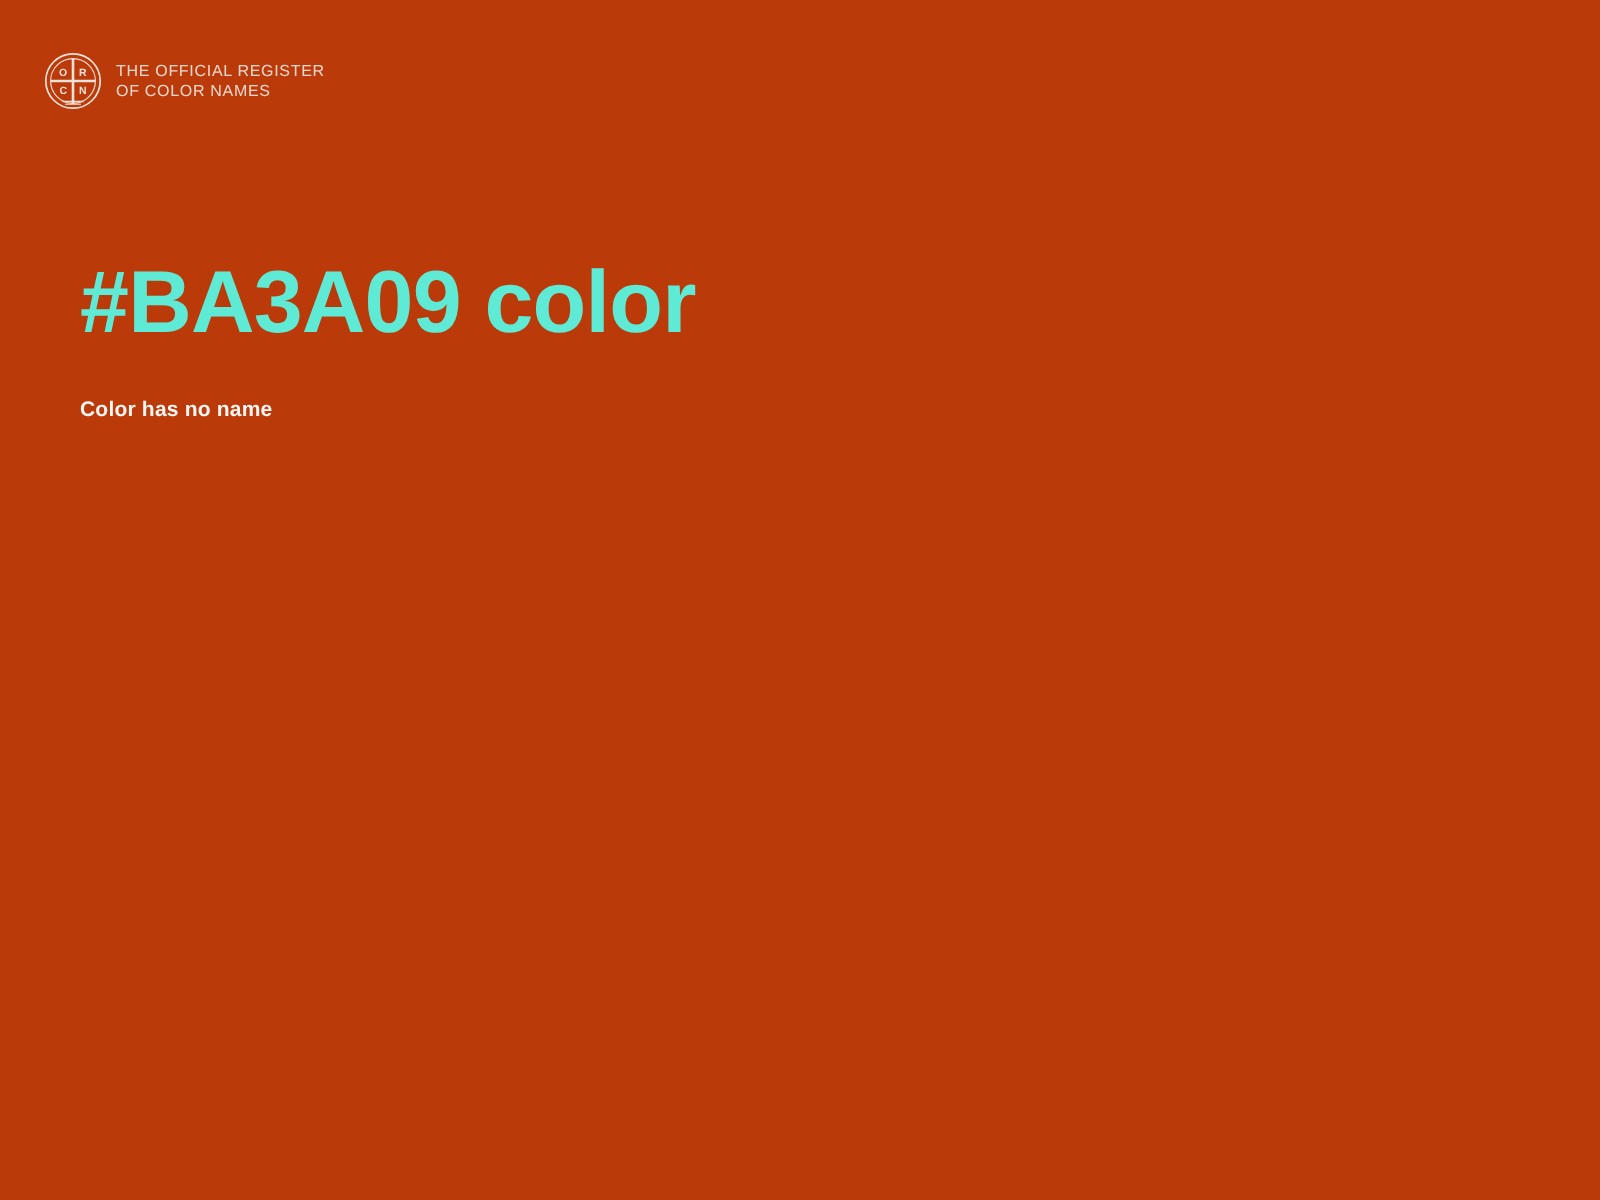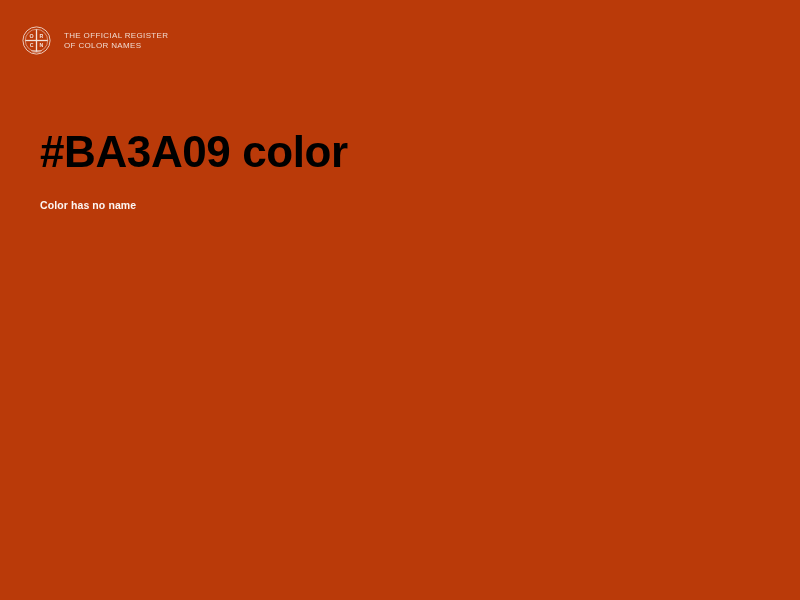--- a/index.html
+++ b/index.html
@@ -22,21 +22,21 @@
     box-sizing: border-box;
   }
 
   
   .brand {
     position: absolute;
     left: 22px;
     top: 26px;
     display: flex;
     align-items: center;
-    gap: 13px;
+    gap: 7px;
   }
 
   .seal {
     width: 29px;
     height: 29px;
     flex: 0 0 29px;
     display: block;
   }
 
   .wordmark {
@@ -63,21 +63,21 @@
     left: 40px;
     top: 126px;
     width: 700px;
   }
 
   .color-title {
     font-size: 44px;
     line-height: 52px;
     font-weight: 700;
     letter-spacing: -0.4px;
-    color: #000000;
+    color: #5eead4;
     margin: 0;
     white-space: nowrap;
   }
 
   .color-subtitle {
     margin: 0;
     padding-top: 20px;
     font-size: 10.5px;
     line-height: 14px;
     font-weight: 700;

